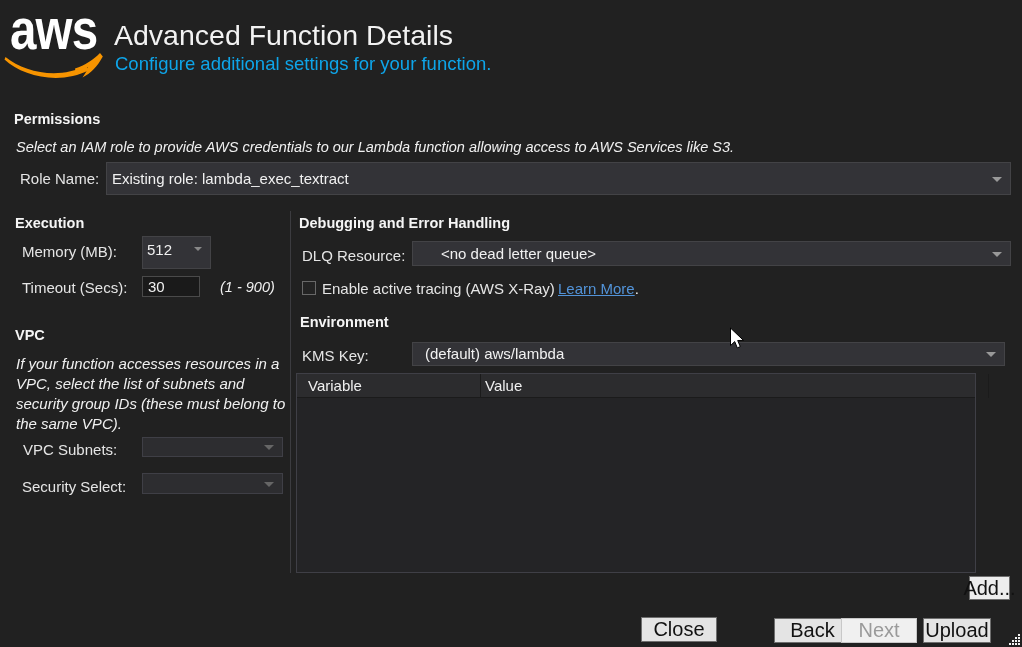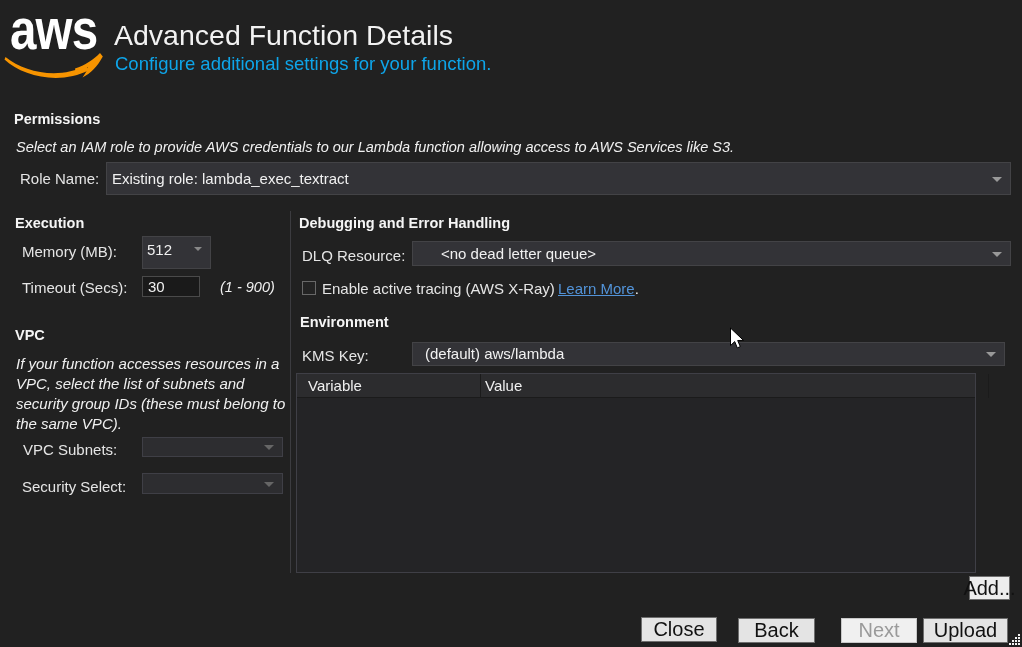--- a/index.html
+++ b/index.html
@@ -98,23 +98,23 @@
     <div style="position:absolute;left:11px;top:3px;font-size:15px;color:#f0f0f0;">Variable</div>
     <div style="position:absolute;left:188px;top:3px;font-size:15px;color:#f0f0f0;">Value</div>
     <div style="position:absolute;left:183px;top:0;width:1px;height:24px;background:#1b1b1b;"></div>
     <div style="position:absolute;left:691px;top:0;width:1px;height:24px;background:#1b1b1b;"></div>
   </div>
 </div>
 
 <div class="btn" style="left:969px;top:576px;width:41px;height:24px;background:#ededed;">Add...</div>
 
 <div class="btn" style="left:641px;top:617px;width:76px;height:25px;">Close</div>
-<div class="btn" style="left:738px;top:618px;width:77px;height:25px;">Back</div>
+<div class="btn" style="left:774px;top:618px;width:77px;height:25px;">Back</div>
 <div class="btn dis" style="left:841px;top:618px;width:76px;height:25px;">Next</div>
-<div class="btn" style="left:923px;top:618px;width:85px;height:25px;">Upload</div>
+<div class="btn" style="left:923px;top:618px;width:68px;height:25px;">Upload</div>
 
 <svg class="abs" style="left:1009px;top:634px;" width="12" height="12" viewBox="0 0 12 12">
   <g fill="#f2f2f2">
     <rect x="9" y="0" width="2" height="2"></rect>
     <rect x="6" y="3" width="2" height="2"></rect>
       <rect x="9" y="3" width="2" height="2"></rect>
     <rect x="3" y="6" width="2" height="2"></rect>
       <rect x="6" y="6" width="2" height="2"></rect>
       <rect x="9" y="6" width="2" height="2"></rect>
     <rect x="0" y="9" width="2" height="2"></rect>

